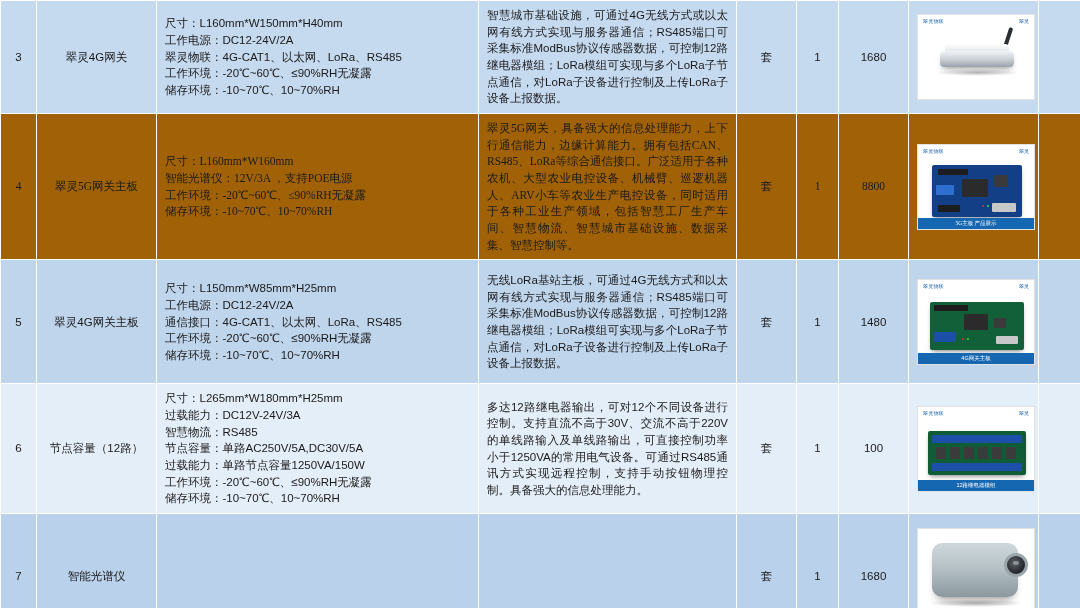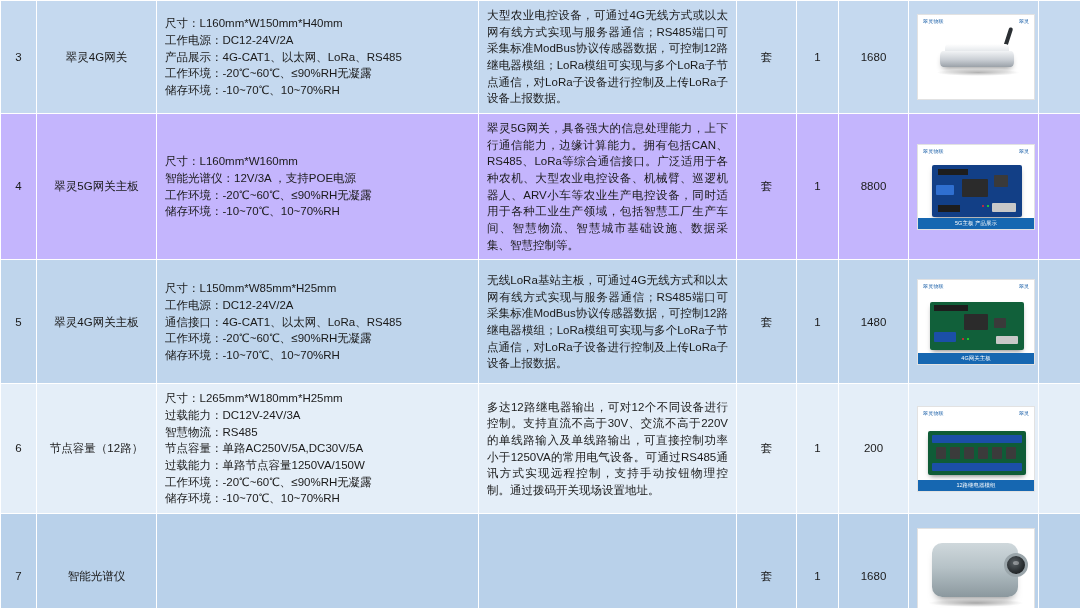--- a/index.html
+++ b/index.html
@@ -44,21 +44,21 @@
   td.spec-cell { font-size: 11.5px; }
   td.desc  { font-size: 11.5px; text-align: justify; }
   td.unit  { text-align: center; }
   td.qty   { text-align: center; }
   td.price { text-align: center; }
   td.img   { text-align: center; padding: 4px; }
   td.tail  { }
 
   
   tr.tint-a td { background: #c5d9ef; }
-  tr.tint-b td { background: #c4b5fd; }
+  tr.tint-b td { background: #a16207; font-family: Liberation Serif, serif; }
   tr.tint-c td { background: #bfd5ec; }
   tr.tint-d td { background: #e4eef8; }
   tr.tint-e td { background: #b9d1ea; }
 
   .spec-line { white-space: nowrap; }
 
   
   .prod {
     width: 118px; height: 86px;
     margin: 0 auto;
@@ -175,25 +175,25 @@
         <col class="c-tail">
     </colgroup>
     <tbody>
 
       <tr class="tint-a" style="height:88px;">
         <td class="idx">3</td>
         <td class="name">翠灵4G网关</td>
         <td class="spec-cell">
           <div class="spec-line">尺寸：L160mm*W150mm*H40mm</div>
           <div class="spec-line">工作电源：DC12-24V/2A</div>
-          <div class="spec-line">产品展示：4G-CAT1、以太网、LoRa、RS485</div>
+          <div class="spec-line">翠灵物联：4G-CAT1、以太网、LoRa、RS485</div>
           <div class="spec-line">工作环境：-20℃~60℃、≤90%RH无凝露</div>
           <div class="spec-line">储存环境：-10~70℃、10~70%RH</div>
         </td>
-        <td class="desc">大型农业电控设备，可通过4G无线方式或以太网有线方式实现与服务器通信；RS485端口可采集标准ModBus协议传感器数据，可控制12路继电器模组；LoRa模组可实现与多个LoRa子节点通信，对LoRa子设备进行控制及上传LoRa子设备上报数据。</td>
+        <td class="desc">智慧城市基础设施，可通过4G无线方式或以太网有线方式实现与服务器通信；RS485端口可采集标准ModBus协议传感器数据，可控制12路继电器模组；LoRa模组可实现与多个LoRa子节点通信，对LoRa子设备进行控制及上传LoRa子设备上报数据。</td>
         <td class="unit">套</td>
         <td class="qty">1</td>
         <td class="price">1680</td>
         <td class="img">
           <div class="prod">
             <span class="brand">翠灵物联</span>
             <span class="brand2">翠灵</span>
             <div class="gw-ant"></div>
             <div class="gw-body2"></div>
             <div class="gw-body"></div>
@@ -274,24 +274,24 @@
         <td class="name">节点容量（12路）</td>
         <td class="spec-cell">
           <div class="spec-line">尺寸：L265mm*W180mm*H25mm</div>
           <div class="spec-line">过载能力：DC12V-24V/3A</div>
           <div class="spec-line">智慧物流：RS485</div>
           <div class="spec-line">节点容量：单路AC250V/5A,DC30V/5A</div>
           <div class="spec-line">过载能力：单路节点容量1250VA/150W</div>
           <div class="spec-line">工作环境：-20℃~60℃、≤90%RH无凝露</div>
           <div class="spec-line">储存环境：-10~70℃、10~70%RH</div>
         </td>
-        <td class="desc">多达12路继电器输出，可对12个不同设备进行控制。支持直流不高于30V、交流不高于220V的单线路输入及单线路输出，可直接控制功率小于1250VA的常用电气设备。可通过RS485通讯方式实现远程控制，支持手动按钮物理控制。通过拨码开关现场设置地址。</td>
-        <td class="unit">套</td>
-        <td class="qty">1</td>
-        <td class="price">200</td>
+        <td class="desc">多达12路继电器输出，可对12个不同设备进行控制。支持直流不高于30V、交流不高于220V的单线路输入及单线路输出，可直接控制功率小于1250VA的常用电气设备。可通过RS485通讯方式实现远程控制，支持手动按钮物理控制。具备强大的信息处理能力。</td>
+        <td class="unit">套</td>
+        <td class="qty">1</td>
+        <td class="price">100</td>
         <td class="img">
           <div class="prod">
             <span class="brand">翠灵物联</span>
             <span class="brand2">翠灵</span>
             <div class="pcb" style="left:10px;top:24px;width:98px;height:44px;background:#0f5c37;">
               <div class="blue-term" style="left:4px;top:4px;width:90px;height:8px;background:#1b4fa8;"></div>
               <div class="blue-term" style="left:4px;top:32px;width:90px;height:8px;background:#1b4fa8;"></div>
               <div class="chip" style="left:8px;top:16px;width:10px;height:12px;background:#3b3b3b;"></div>
               <div class="chip" style="left:22px;top:16px;width:10px;height:12px;background:#3b3b3b;"></div>
               <div class="chip" style="left:36px;top:16px;width:10px;height:12px;background:#3b3b3b;"></div>

